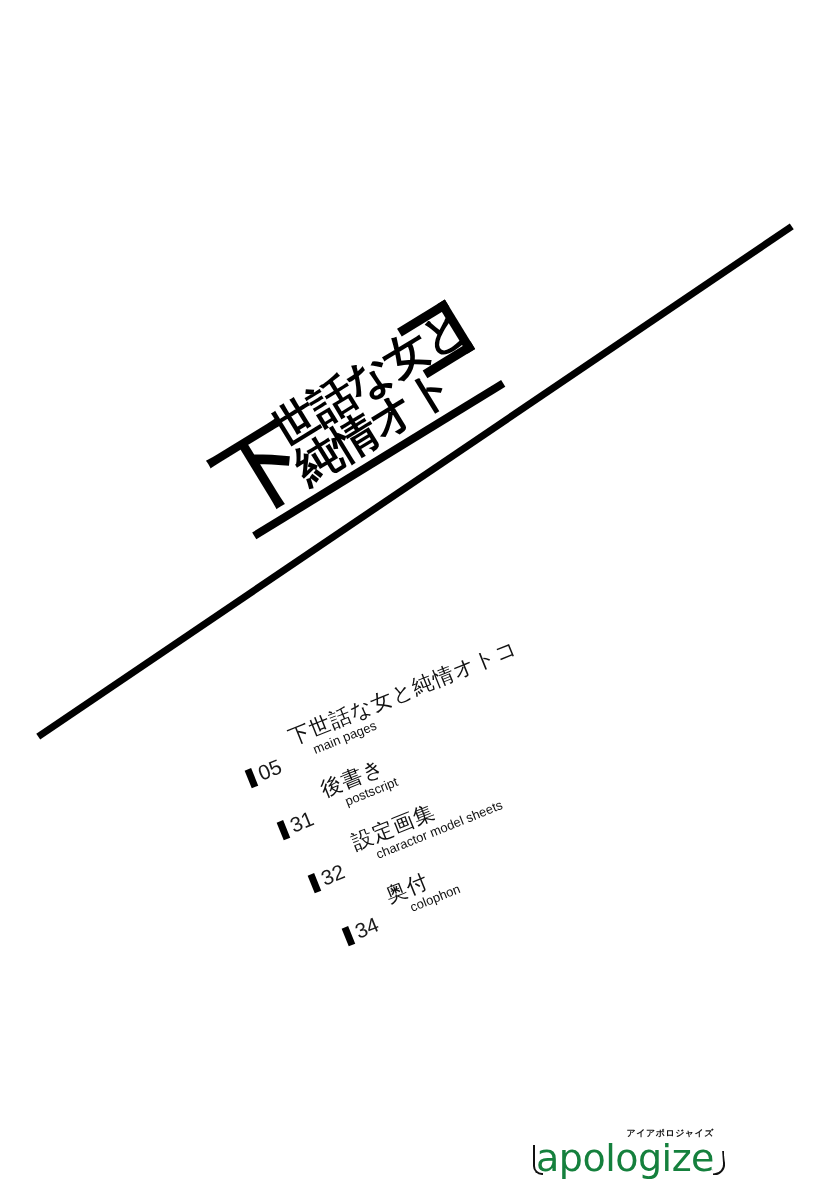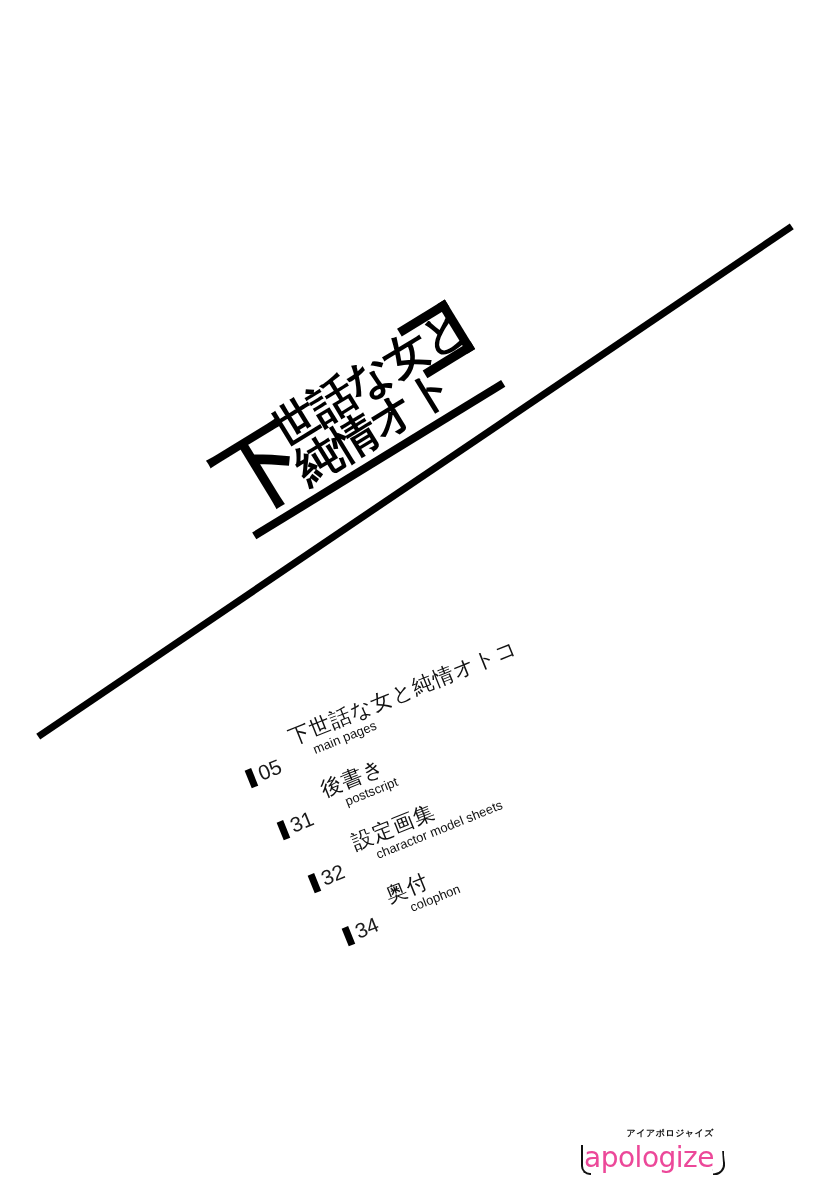--- a/index.html
+++ b/index.html
@@ -162,25 +162,25 @@
     color: #111111;
     font-family: "DejaVu Sans", "Liberation Sans", sans-serif;
     margin-left: -34px;
   }
   .logo-wordmark-wrap {
     position: relative;
     display: inline-block;
     margin-top: 1px;
   }
   .logo-wordmark {
-    font-size: 28px;
+    font-size: 38px;
     line-height: 38px;
     font-weight: 500;
     letter-spacing: -0.5px;
-    color: #ec4899;
+    color: #15803d;
     font-family: "DejaVu Sans", "Liberation Sans", sans-serif;
   }
   .logo-swoosh-left {
     position: absolute;
     left: -3px;
     top: 6px;
     width: 10px;
     height: 30px;
     border-left: 2.5px solid #111111;
     border-bottom: 2.5px solid #111111;

